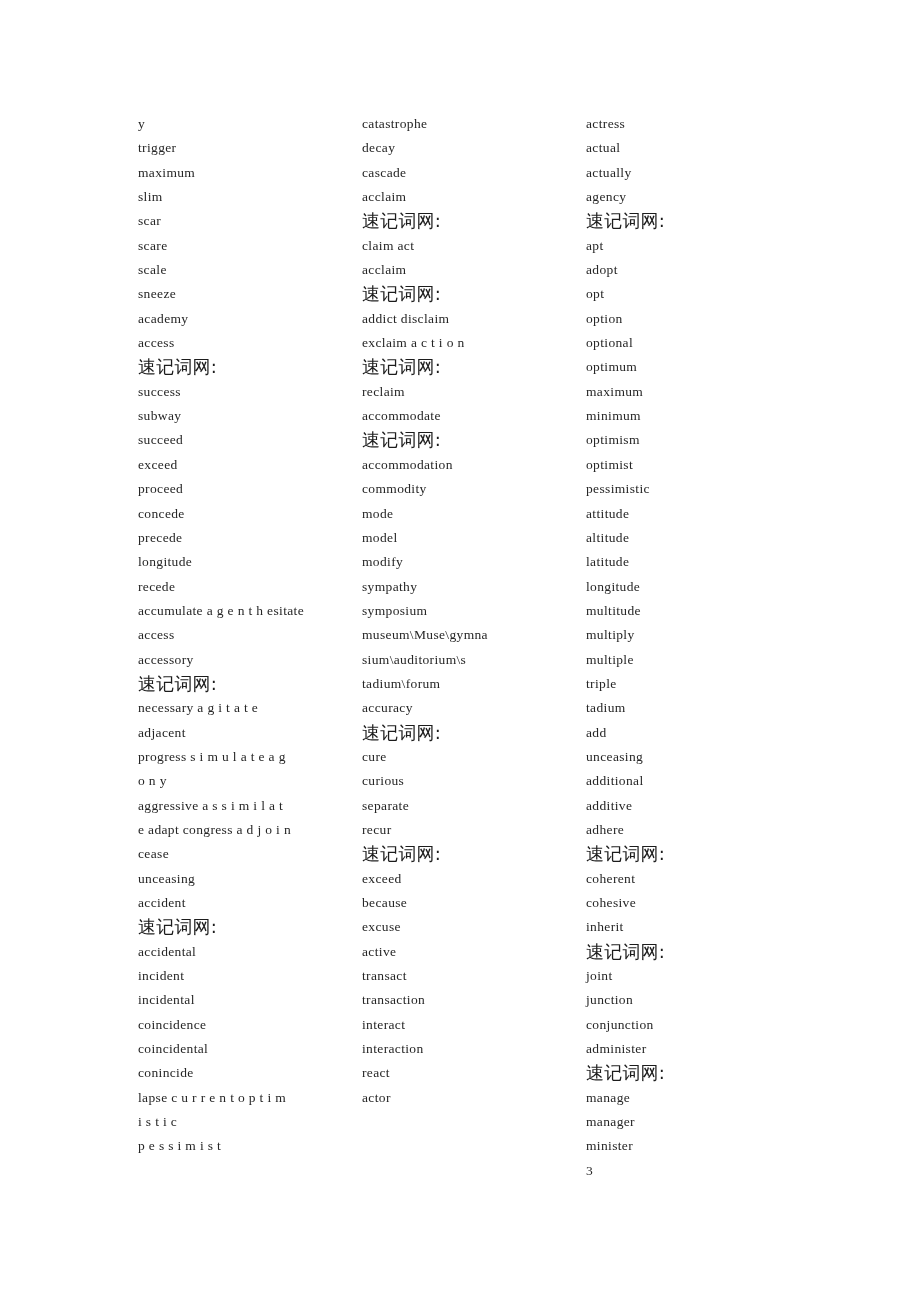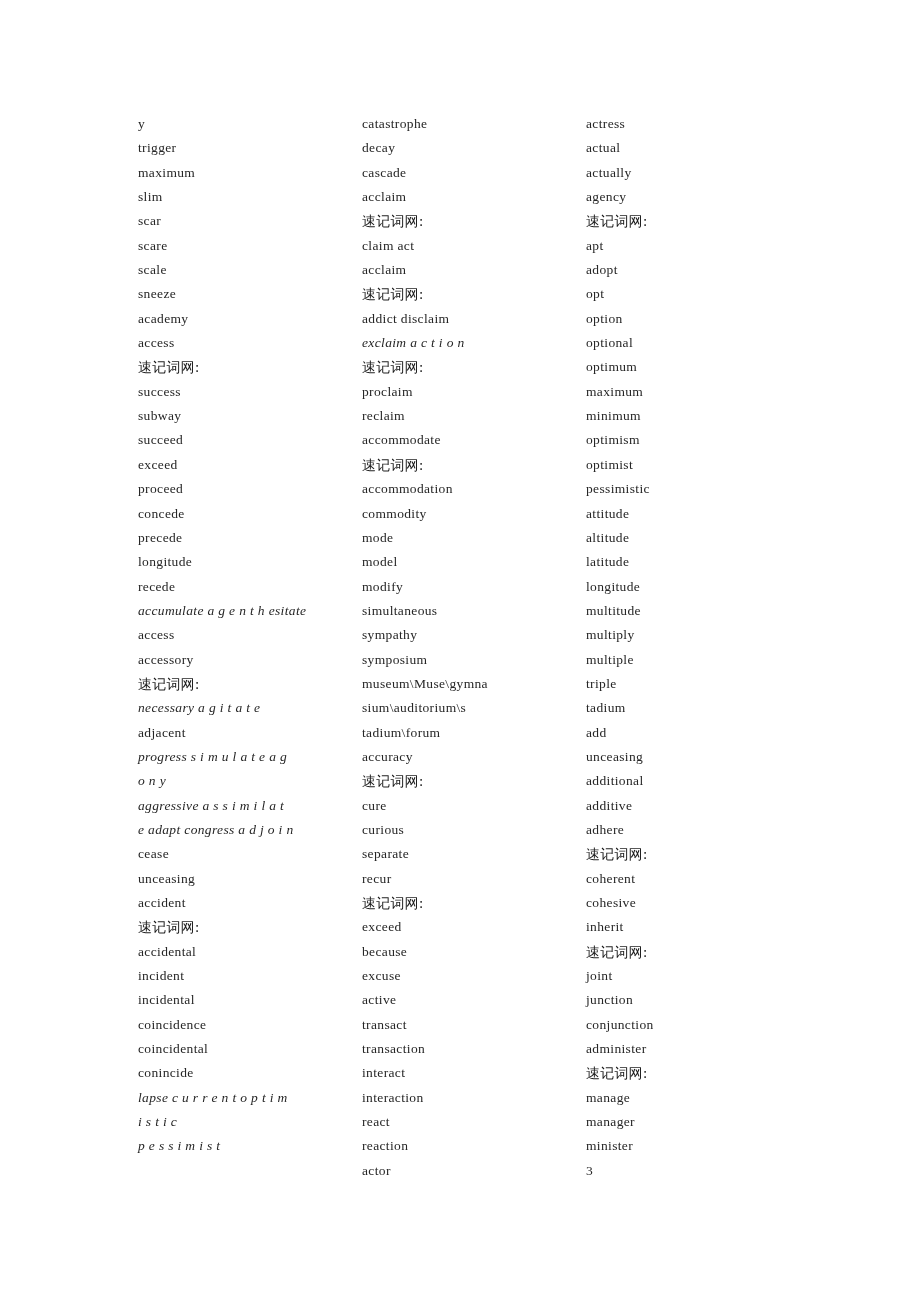--- a/index.html
+++ b/index.html
@@ -39,28 +39,27 @@
   .line {
     height: 24.35px;
     line-height: 24.35px;
     font-size: 13.5px;
     letter-spacing: 0.35px;
     white-space: pre;
     color: #262626;
     font-family: "Liberation Serif", "DejaVu Serif", serif;
   }
   .line.cn {
-    font-size: 14px;
+    font-size: 18px;
     letter-spacing: 0.2px;
     color: #1c1c1c;
     font-family: "DejaVu Sans", "Liberation Sans", sans-serif;
   }
   .line.spread {
     letter-spacing: 0.35px;
-    font-style: italic;
   }
 </style>
 </head>
 <body>
 
 <div id="page">
   <div id="columns">
     <div class="column">
         <div class="line">y</div>
         <div class="line">trigger</div>
@@ -111,30 +110,28 @@
         <div class="line">decay</div>
         <div class="line">cascade</div>
         <div class="line">acclaim</div>
         <div class="line cn">速记词网:</div>
         <div class="line">claim act</div>
         <div class="line">acclaim</div>
         <div class="line cn">速记词网:</div>
         <div class="line">addict disclaim</div>
         <div class="line spread">exclaim a c t i o n</div>
         <div class="line cn">速记词网:</div>
-        <div class="line">proclaim</div>
         <div class="line">reclaim</div>
         <div class="line">accommodate</div>
         <div class="line cn">速记词网:</div>
         <div class="line">accommodation</div>
         <div class="line">commodity</div>
         <div class="line">mode</div>
         <div class="line">model</div>
         <div class="line">modify</div>
-        <div class="line">simultaneous</div>
         <div class="line">sympathy</div>
         <div class="line">symposium</div>
         <div class="line">museum\Muse\gymna</div>
         <div class="line">sium\auditorium\s</div>
         <div class="line">tadium\forum</div>
         <div class="line">accuracy</div>
         <div class="line cn">速记词网:</div>
         <div class="line">cure</div>
         <div class="line">curious</div>
         <div class="line">separate</div>
@@ -142,21 +139,20 @@
         <div class="line cn">速记词网:</div>
         <div class="line">exceed</div>
         <div class="line">because</div>
         <div class="line">excuse</div>
         <div class="line">active</div>
         <div class="line">transact</div>
         <div class="line">transaction</div>
         <div class="line">interact</div>
         <div class="line">interaction</div>
         <div class="line">react</div>
-        <div class="line">reaction</div>
         <div class="line">actor</div>
       </div>
     <div class="column">
         <div class="line">actress</div>
         <div class="line">actual</div>
         <div class="line">actually</div>
         <div class="line">agency</div>
         <div class="line cn">速记词网:</div>
         <div class="line">apt</div>
         <div class="line">adopt</div>

